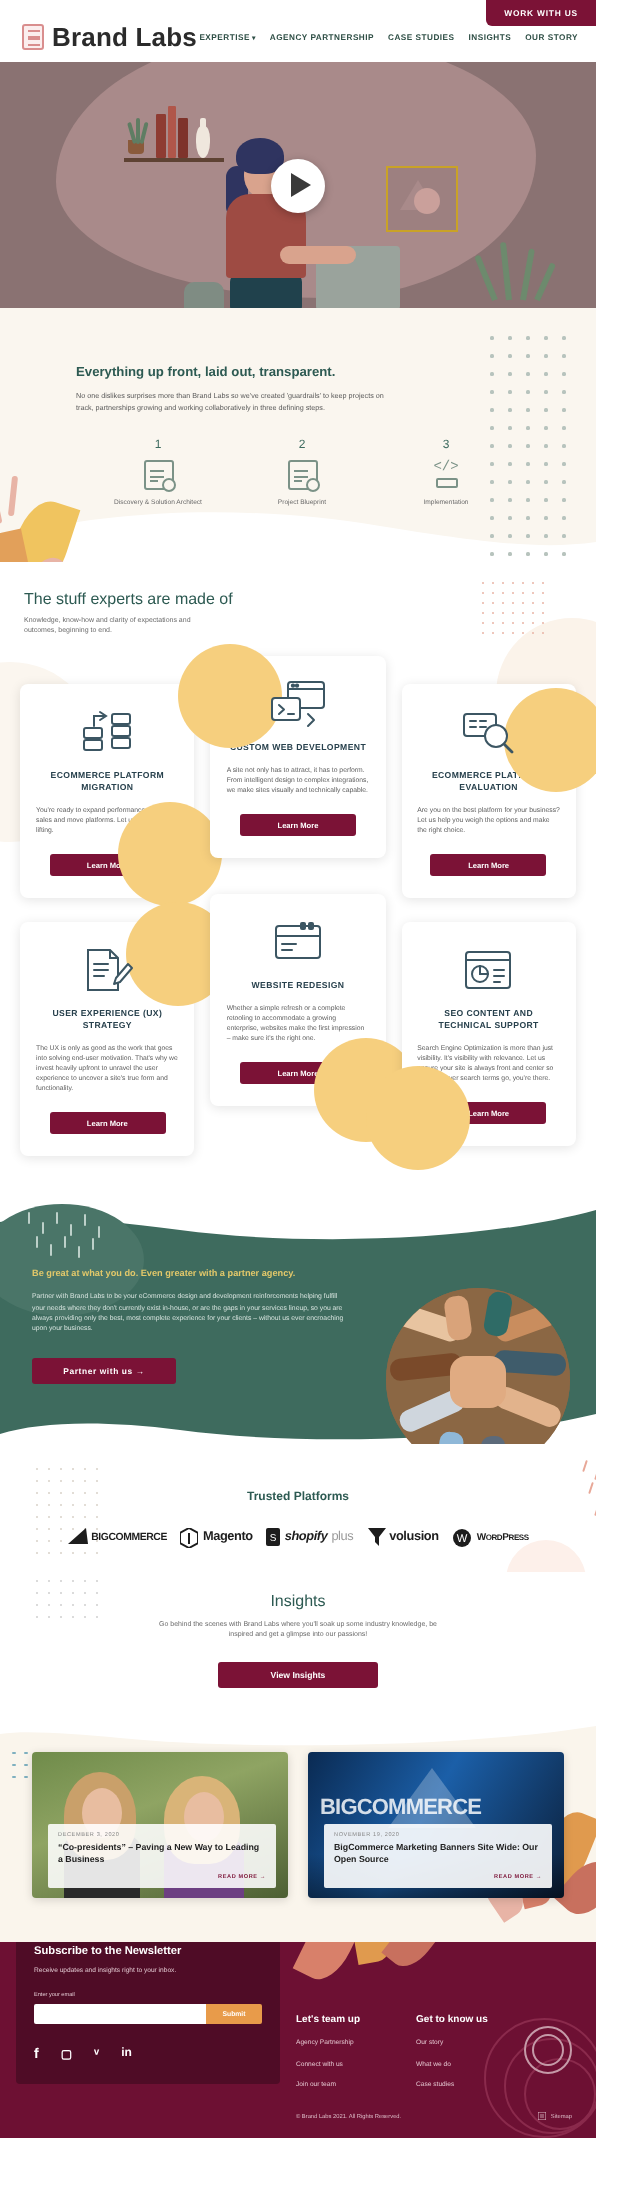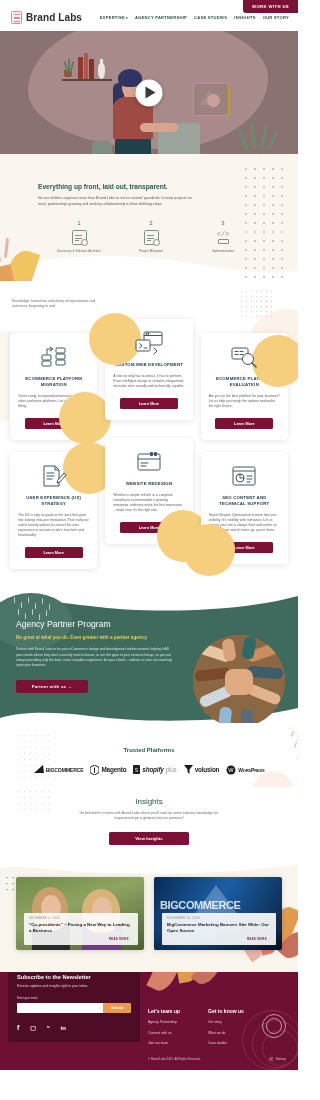--- a/index.html
+++ b/index.html
@@ -32,21 +32,21 @@
     width: 11px; height: 13px; border: 1.1px solid #d98e8e; border-radius: 1.5px;
     background: #fbeeee; position: relative; flex: none;
   }
   .brand-mark i {
     position: absolute; left: 1.5px; right: 1.5px; height: 1.2px;
     background: #d98e8e; display: block;
   }
   .brand-mark i:nth-child(1) { top: 2px; }
   .brand-mark i:nth-child(2) { top: 5.4px; }
   .brand-mark i:nth-child(3) { top: 8.8px; }
-  .brand-name { font-size: 10px; font-weight: bold; color: #2b2b2b; letter-spacing: .1px; }
+  .brand-name { font-size: 13px; font-weight: bold; color: #2b2b2b; letter-spacing: .1px; }
   .nav { display: flex; align-items: center; gap: 7px; }
   .nav-item {
     font-size: 4.1px; font-weight: bold; letter-spacing: .25px;
     color: #2f4f46; white-space: nowrap;
   }
   .caret { font-size: 3.4px; margin-left: 1px; }
   .hdr-line { position: absolute; left: 0; right: 0; bottom: 0; height: .5px; background: #ececec; }
 
   
   .hero {
@@ -530,20 +530,21 @@
         <span></span>
       <span></span>
         <span></span>
         <span></span>
         <span></span>
         <span></span>
         <span></span>
         <span></span>
     </div>
 
+    <h2>The stuff experts are made of</h2>
     <div class="sub">Knowledge, know-how and clarity of expectations and outcomes, beginning to end.</div>
 
     <div class="cardwrap">
       <div class="cardrow" style="margin-top:16px;">
 
         <div class="card">
           <div class="card-blob" style="right:-14px;bottom:-4px;"></div>
           <div class="card-icon" style="position:relative;z-index:3;">
             <svg width="26" height="22" viewBox="0 0 26 22" fill="none" stroke="#3c5663" stroke-width="1">
               <rect x="1" y="9" width="9" height="5" rx="1"></rect>
@@ -661,21 +662,20 @@
         <i style="left:28px;top:1px;"></i>
         <i style="left:35px;top:7px;"></i>
       <i style="left:4px;top:12px;"></i>
         <i style="left:11px;top:16px;"></i>
         <i style="left:18px;top:12px;"></i>
       <i style="left:25px;top:17px;"></i>
         <i style="left:32px;top:13px;"></i>
     </div>
 
     <div class="partner-inner">
-      <h2>Agency Partner Program</h2>
       <div class="lead">Be great at what you do. Even greater with a partner agency.</div>
       <p>Partner with Brand Labs to be your eCommerce design and development reinforcements helping fulfill your needs where they don't currently exist in-house, or are the gaps in your services lineup, so you are always providing only the best, most complete experience for your clients – without us ever encroaching upon your business.</p>
       <div class="partner-btn">Partner with us  →</div>
     </div>
 
     <div class="hands">
       <div style="position:absolute;inset:0;background:#8b6744;"></div>
       <div class="hand" style="left:4px;top:12px;width:34px;height:11px;background:#e8c4a0;transform:rotate(18deg);"></div>
       <div class="hand" style="left:2px;top:34px;width:36px;height:11px;background:#7a4a2a;transform:rotate(-6deg);"></div>
       <div class="hand" style="left:6px;top:56px;width:34px;height:11px;background:#cfd6dd;transform:rotate(-24deg);"></div>

